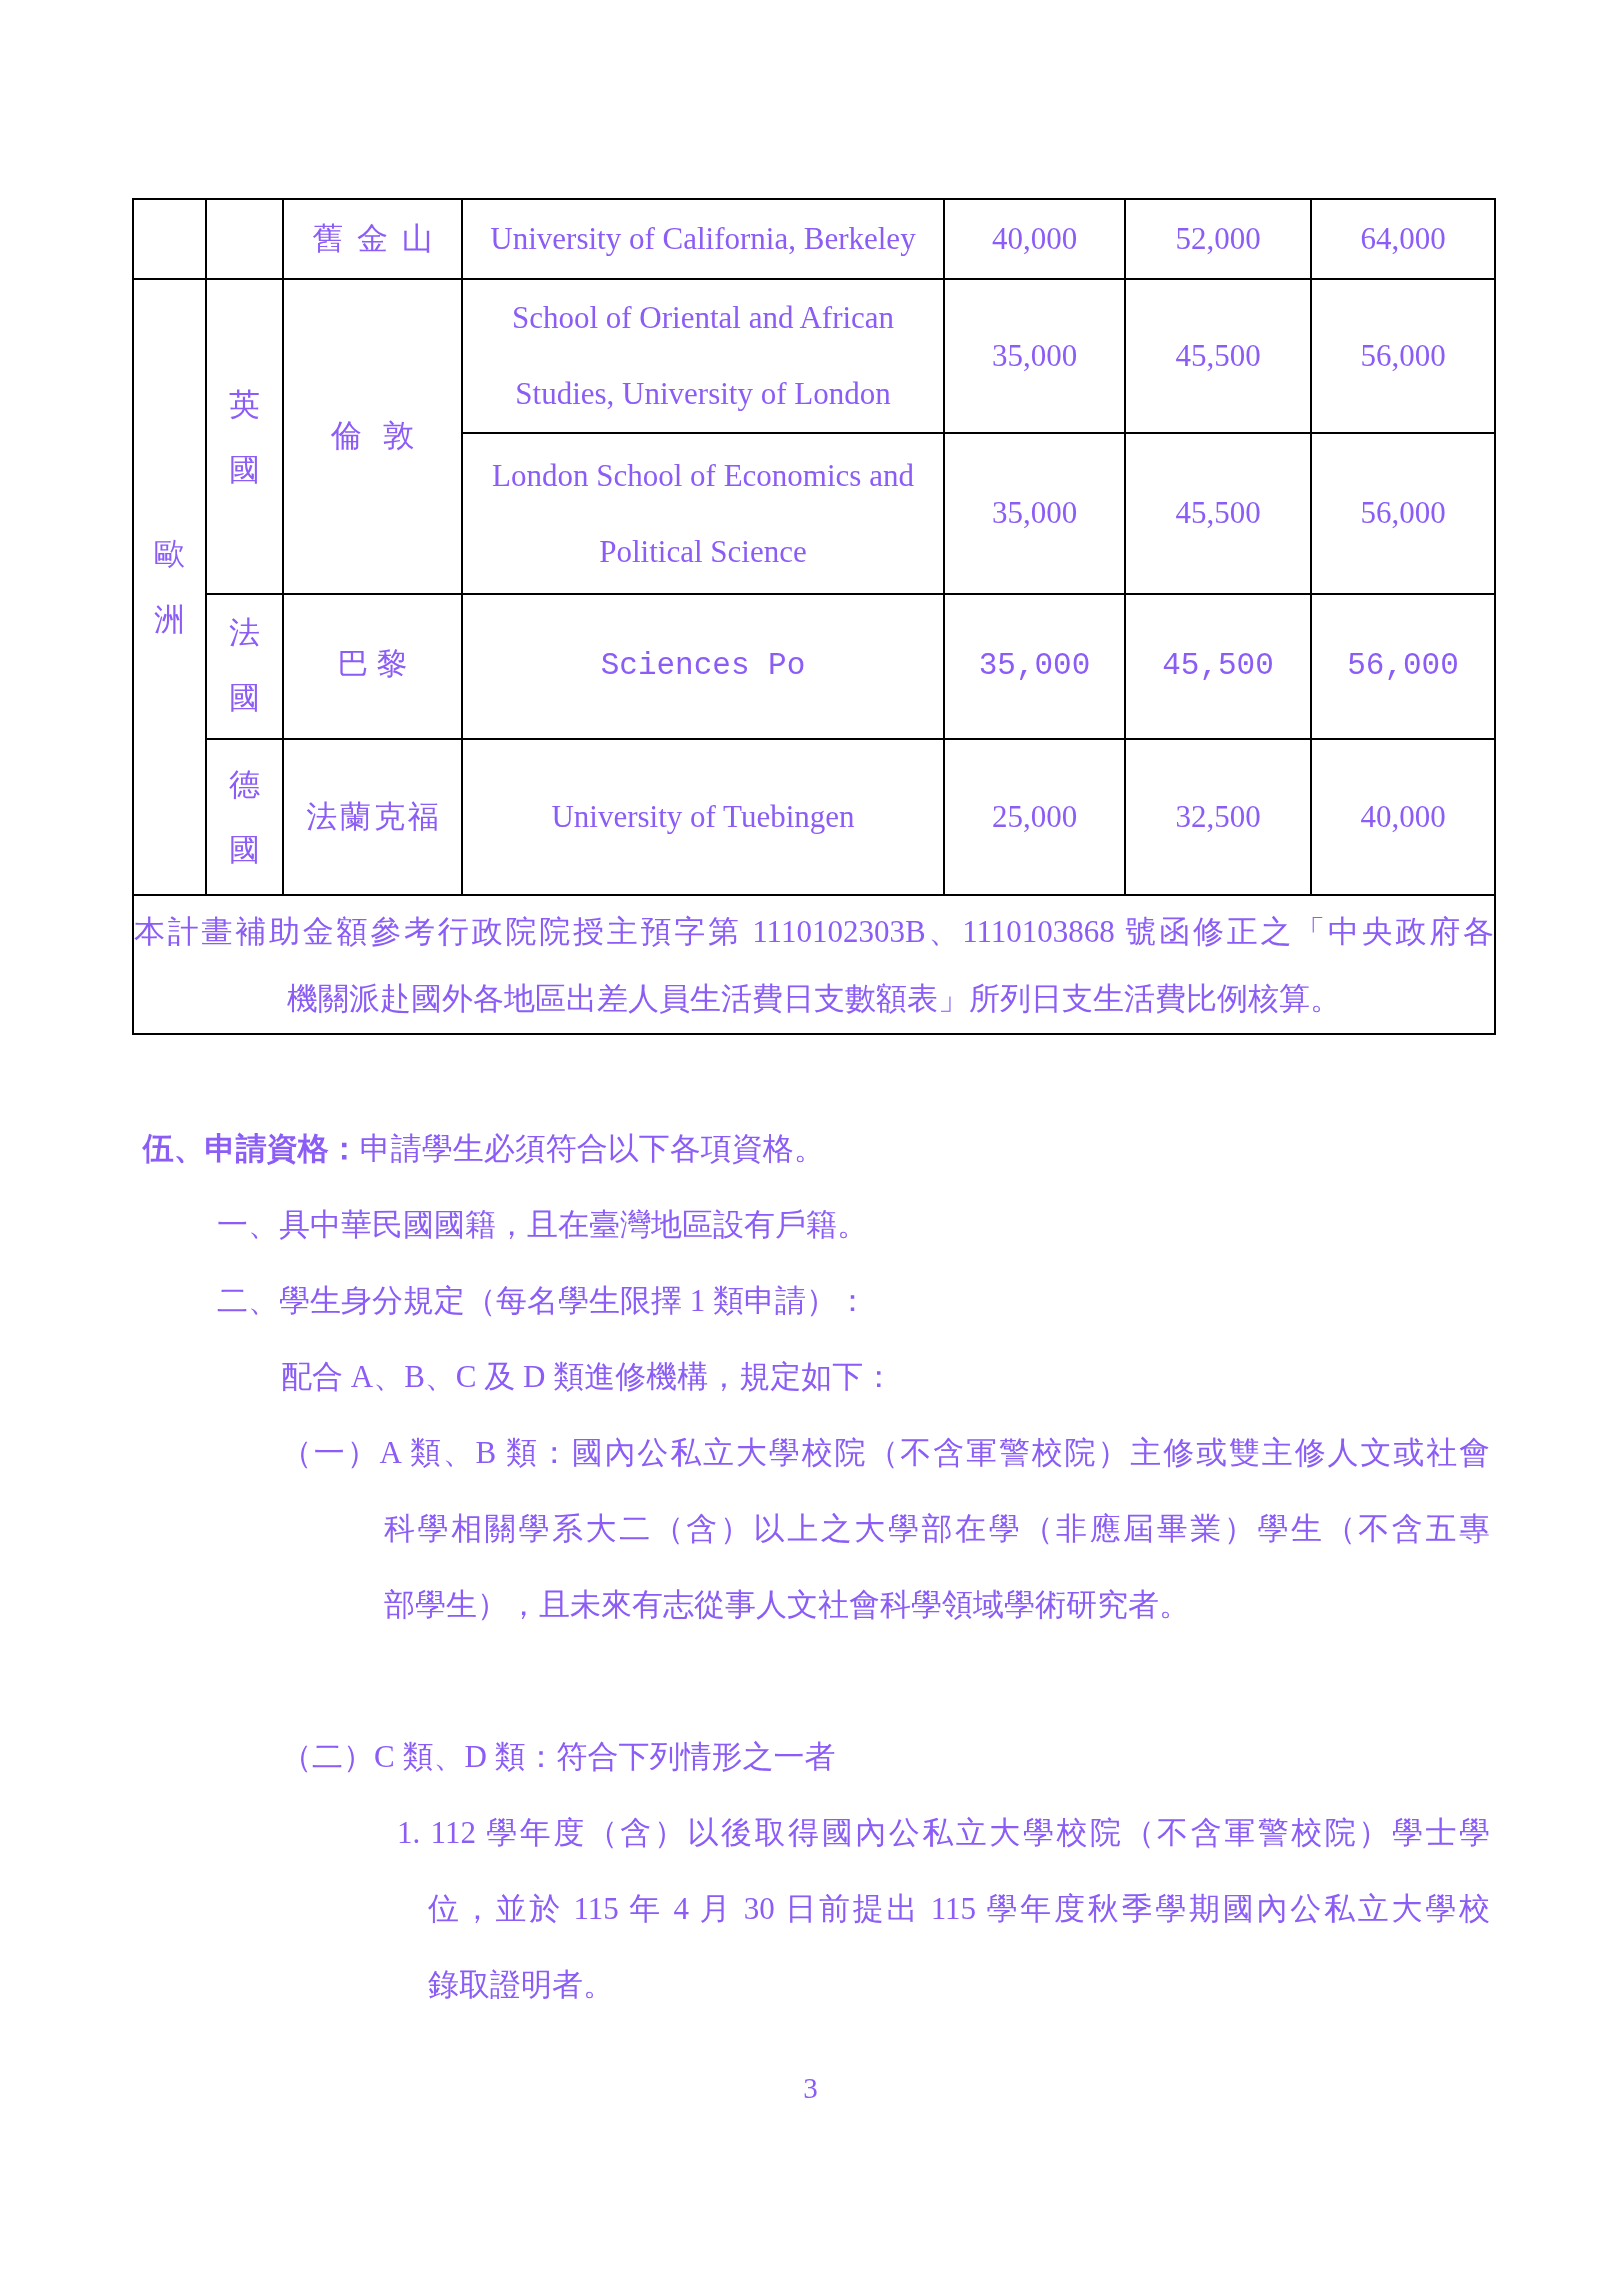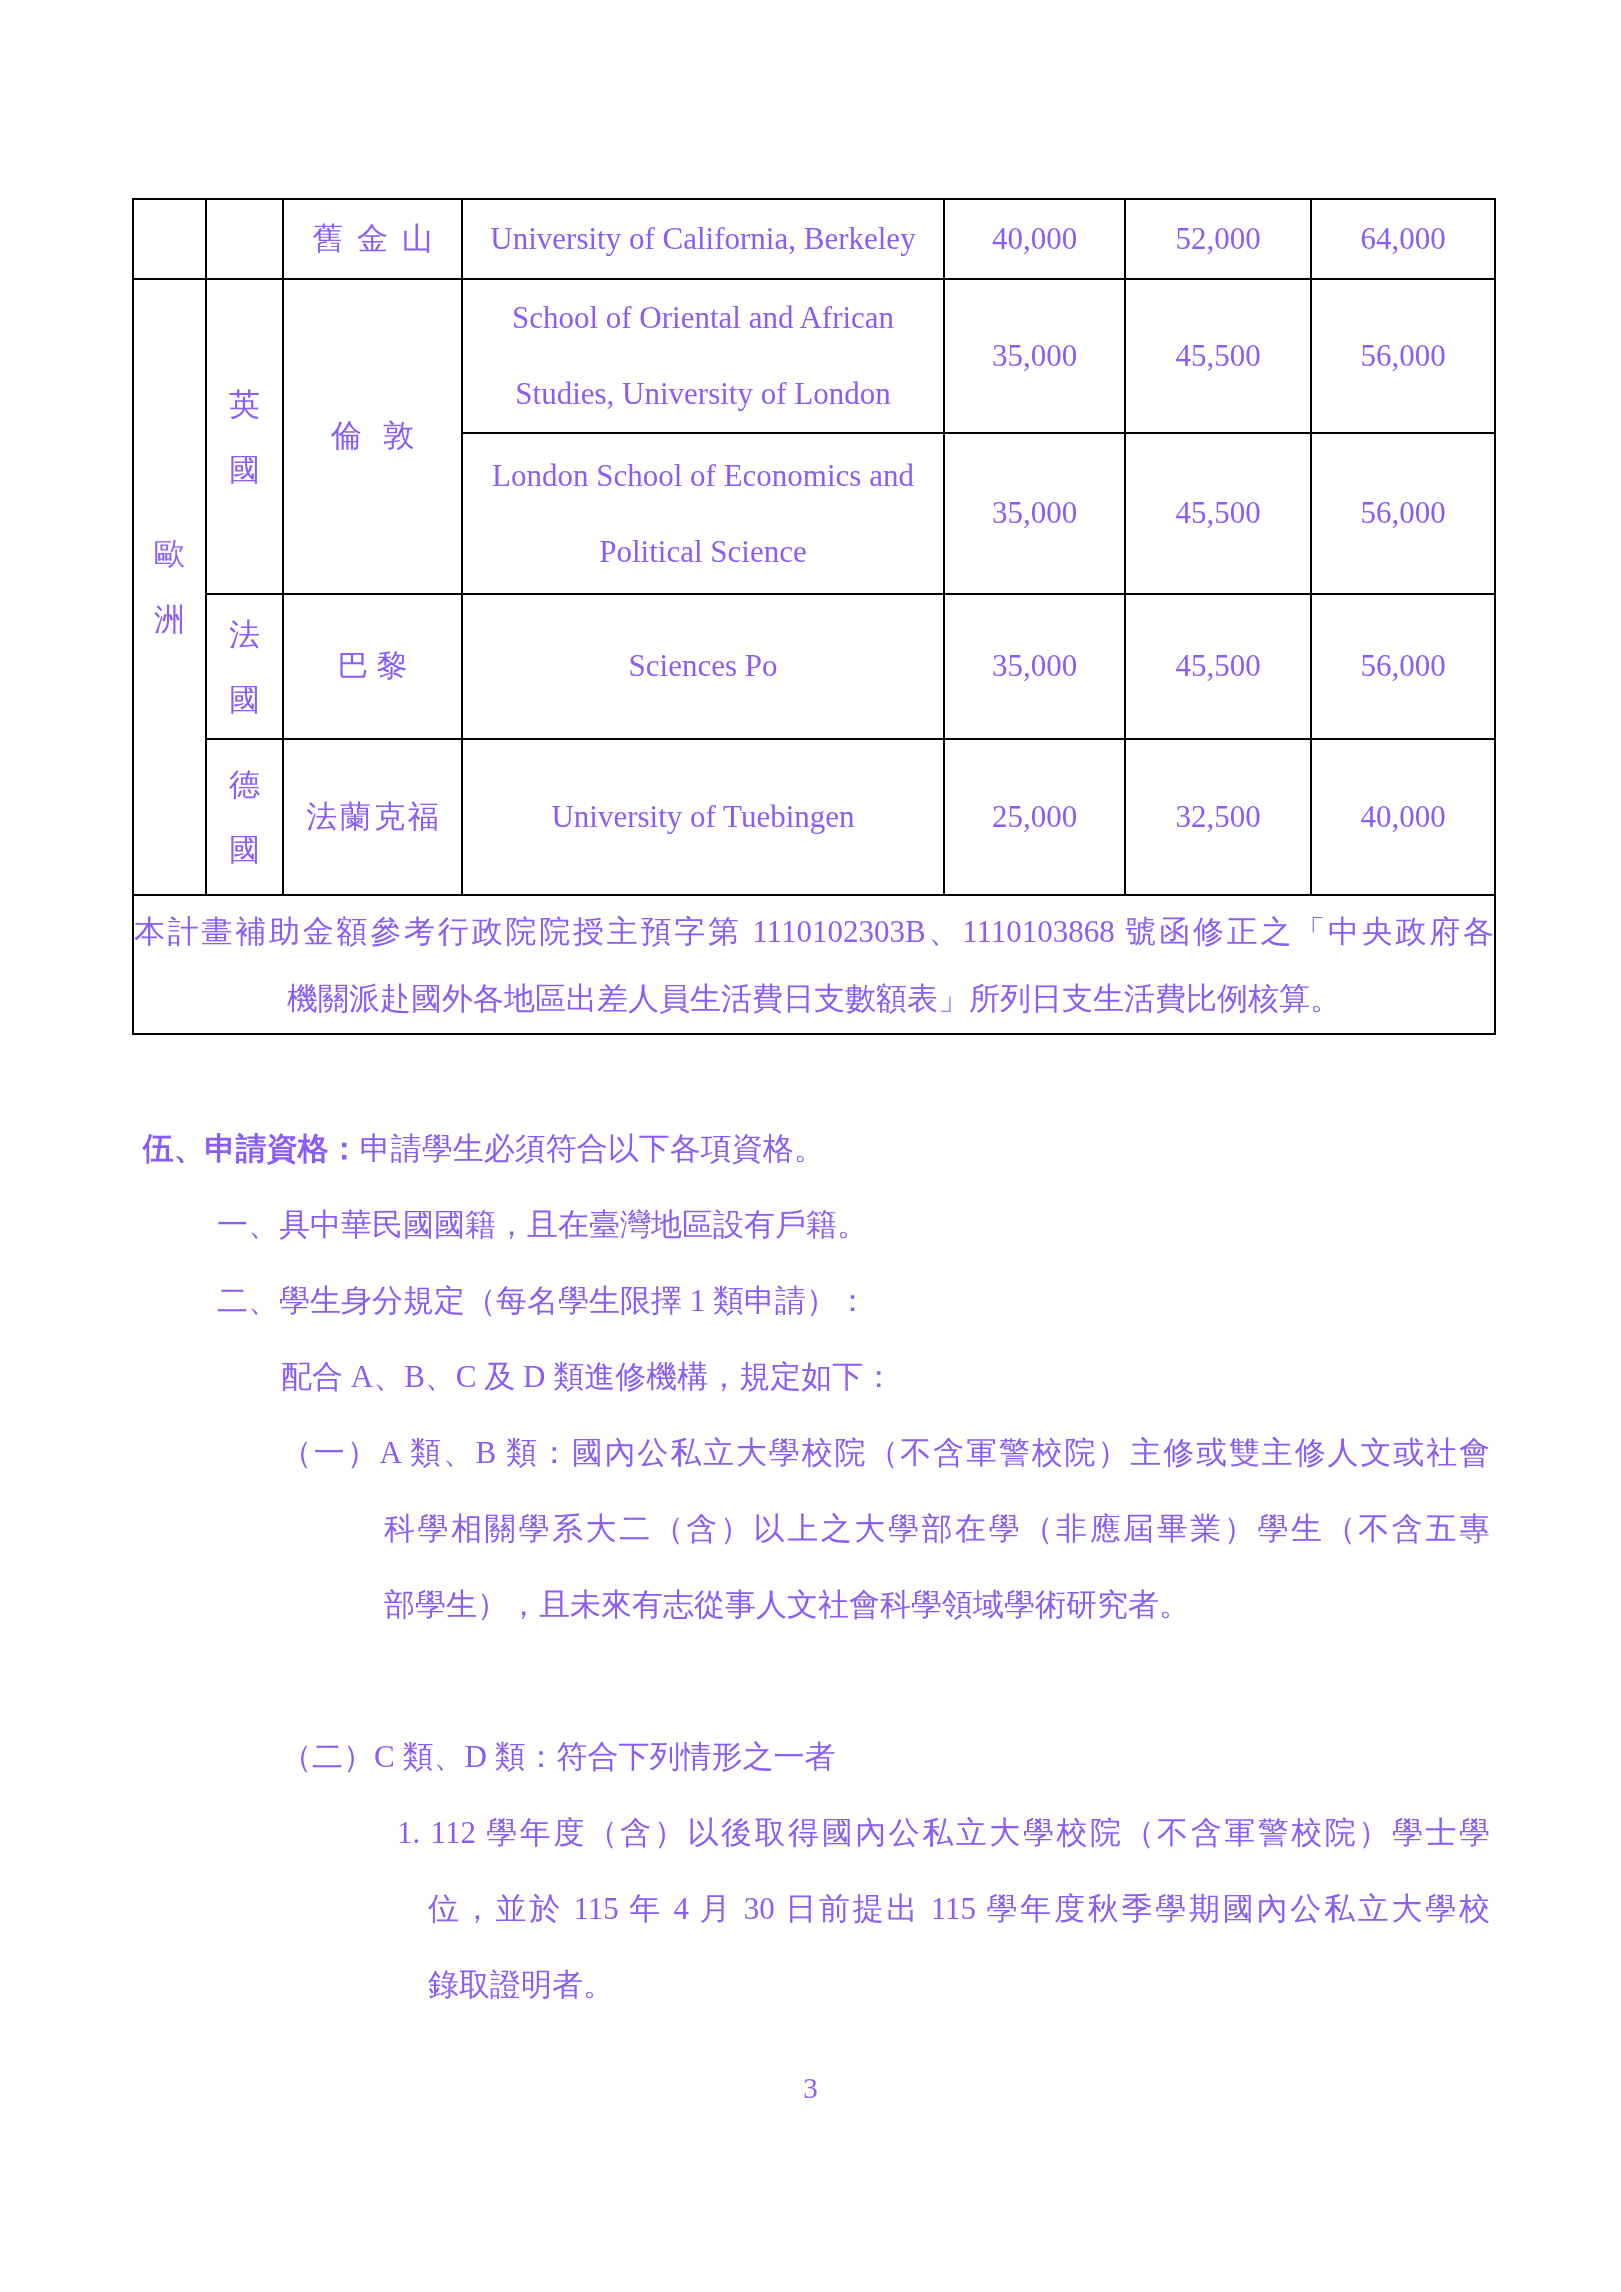--- a/index.html
+++ b/index.html
@@ -15,21 +15,21 @@
     border-collapse:collapse; table-layout:fixed; width:1363px;
   }
   table.grant-table td {
     border:2.9px solid #000; padding:0;
     text-align:center; vertical-align:middle;
     font-size:31px; line-height:1.25;
   }
   tr.r1 { height:80px; }
   tr.r2 { height:150px; }
   tr.r3 { height:161px; }
-  tr.r4 { height:145px; }
+  tr.r4 { height:145px;font-family:Liberation Mono, monospace; }
   tr.r5 { height:156px;border-radius:29px; }
   tr.r6 { height:139px; }
 
   .city-md { letter-spacing:13.7px; text-indent:13.7px; }
   .city-lg { letter-spacing:21.6px; text-indent:21.6px; }
   .city-sm3 { letter-spacing:7.8px; text-indent:7.8px; }
   .city-sm { letter-spacing:2.9px; text-indent:2.9px; }
 
   .vstack { margin:0 auto; width:37px; word-break:break-all; text-align:center; }
   .v-region { line-height:66px; }

